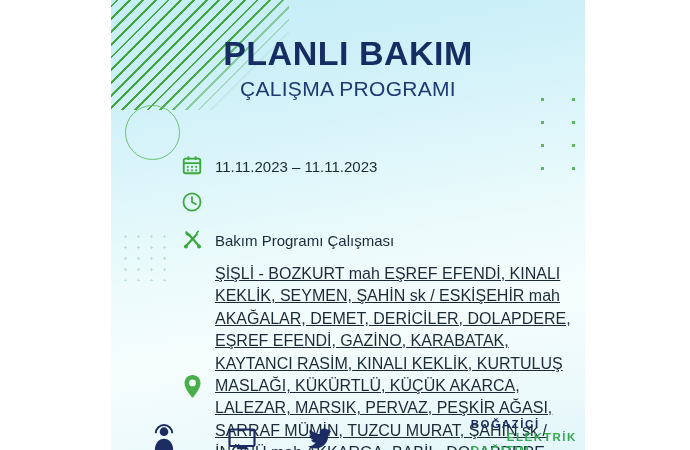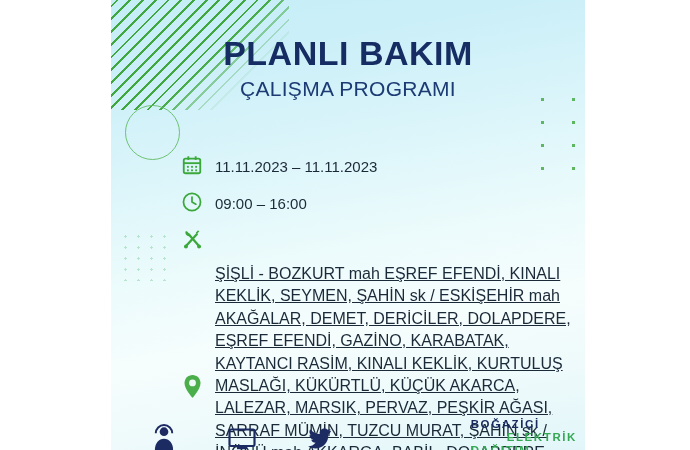--- a/index.html
+++ b/index.html
@@ -230,36 +230,36 @@
         <span class="txt">11.11.2023 – 11.11.2023</span>
       </div>
 
       <div class="row">
         <span class="ico">
           <svg width="22" height="22" viewBox="0 0 24 24" fill="none" stroke="#3aa83a" stroke-width="1.9">
             <circle cx="12" cy="12" r="9.3"></circle>
             <polyline points="12,6.6 12,12 16.2,14.4" stroke-linecap="round" stroke-linejoin="round"></polyline>
           </svg>
         </span>
-        <span class="txt">09:00 – 16:00</span>
       </div>
 
       <div class="row">
         <span class="ico">
           <svg width="23" height="23" viewBox="0 0 24 24">
             <g stroke="#3aa83a" stroke-width="2.4" stroke-linecap="round">
               <line x1="4.5" y1="19.5" x2="16.5" y2="6.5"></line>
               <line x1="19.5" y1="19.5" x2="8.2" y2="6.8"></line>
             </g>
             <path d="M17.8 2.4 L15.4 4.9 L16.6 6.1 L19.1 3.7 A3.6 3.6 0 0 1 17.8 2.4 Z" fill="#3aa83a"></path>
             <path d="M5.0 3.0 A3.8 3.8 0 0 0 8.6 8.6 L10.0 7.2 L6.4 3.6 Z" fill="#3aa83a"></path>
             <circle cx="18.8" cy="19.3" r="2.0" fill="#3aa83a"></circle>
             <circle cx="5.2" cy="19.3" r="2.0" fill="#3aa83a"></circle>
           </svg>
         </span>
+        <span class="txt">Bakım Programı Çalışması</span>
       </div>
 
       <div class="row addr">
         <span class="ico">
           <svg width="21" height="25" viewBox="0 0 24 30">
             <path d="M12 1.2 C6.7 1.2 2.4 5.5 2.4 10.8 C2.4 18.2 12 28.6 12 28.6 C12 28.6 21.6 18.2 21.6 10.8 C21.6 5.5 17.3 1.2 12 1.2 Z" fill="#4aae4a"></path>
             <circle cx="12" cy="10.7" r="4.1" fill="#eefaf6"></circle>
           </svg>
         </span>
         <span class="txt">ŞİŞLİ - BOZKURT mah EŞREF EFENDİ, KINALI KEKLİK, SEYMEN, ŞAHİN sk / ESKİŞEHİR mah AKAĞALAR, DEMET, DERİCİLER, DOLAPDERE, EŞREF EFENDİ, GAZİNO, KARABATAK, KAYTANCI RASİM, KINALI KEKLİK, KURTULUŞ MASLAĞI, KÜKÜRTLÜ, KÜÇÜK AKARCA, LALEZAR, MARSIK, PERVAZ, PEŞKİR AĞASI, SARRAF MÜMİN, TUZCU MURAT, ŞAHİN sk / İNÖNÜ mah AKKARGA, BABİL, DOLAPDERE, ELMADAĞ, KÜÇÜK BAYIR, ÇİLİNGİR ÇIKMAZI, ÇİMEN sk ve civarı.</span>

